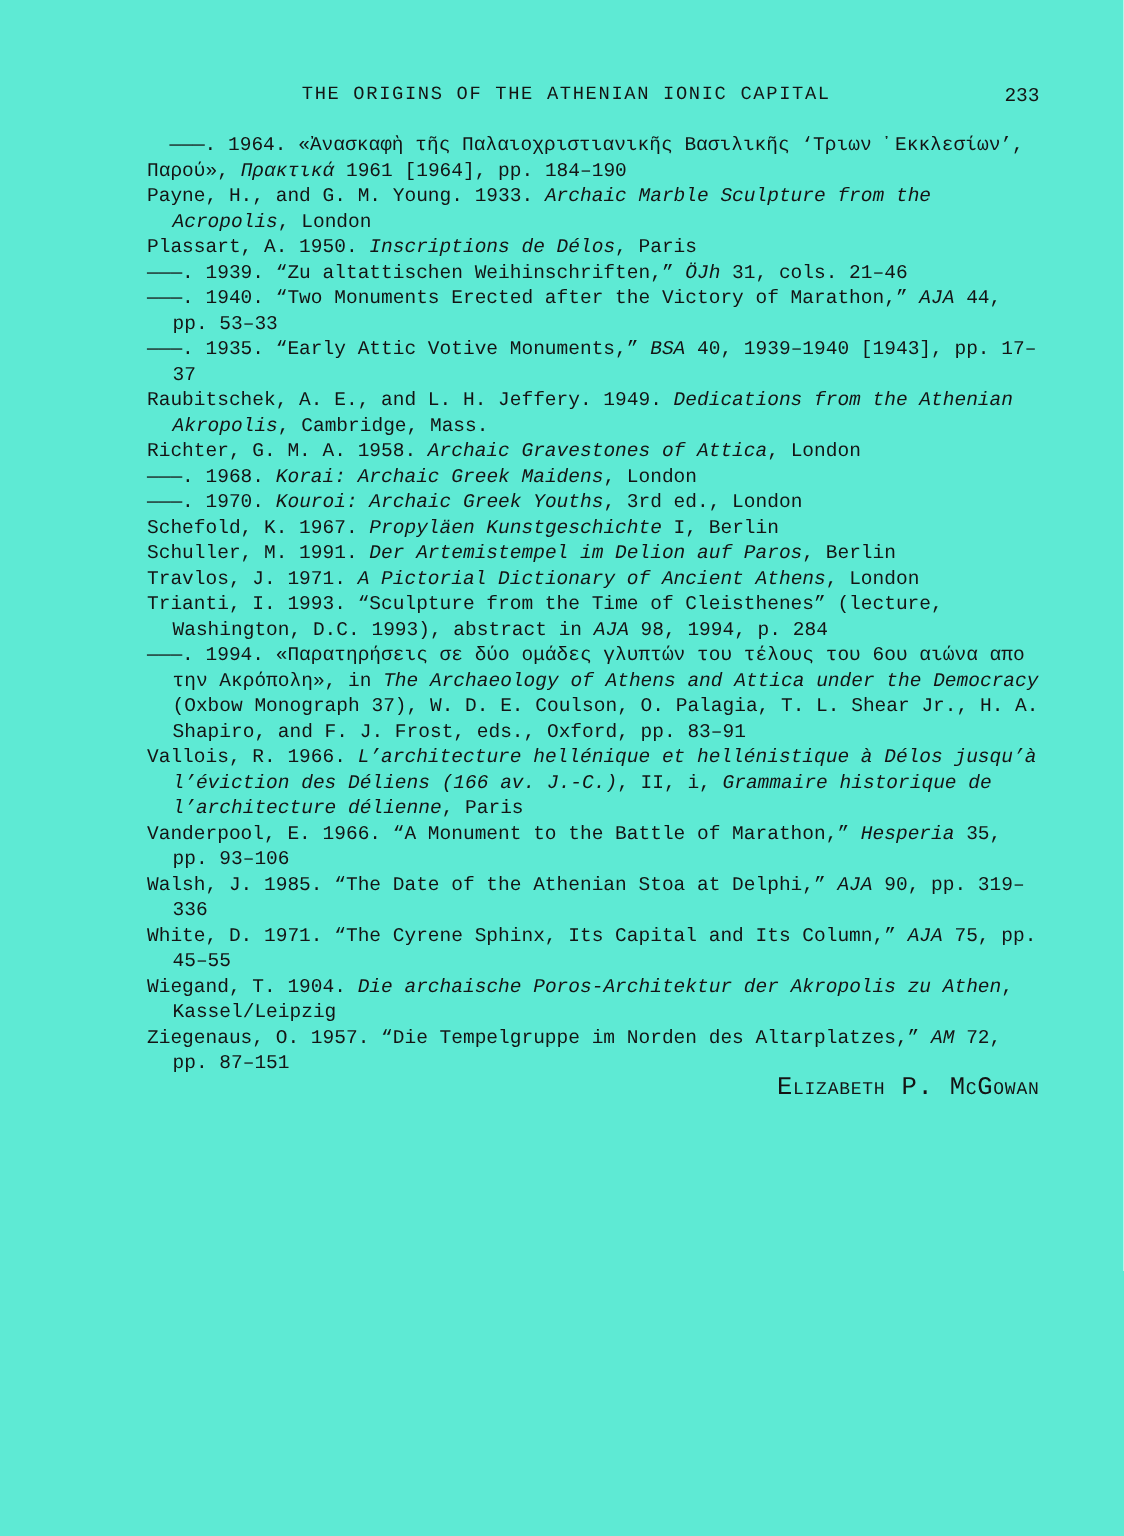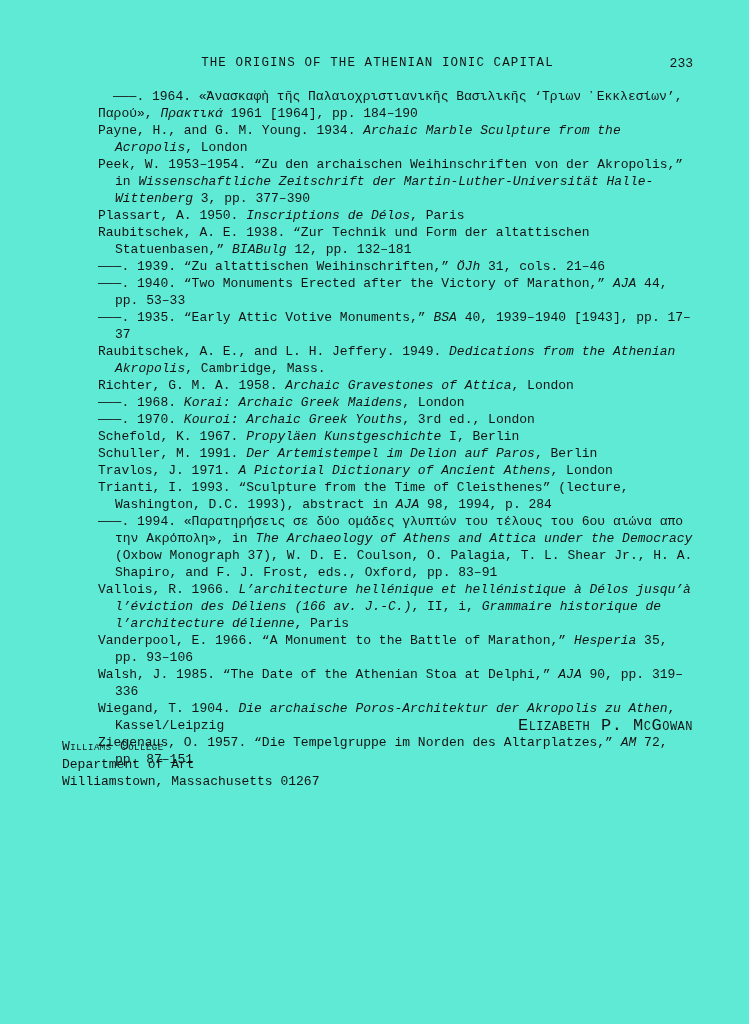--- a/index.html
+++ b/index.html
@@ -82,44 +82,38 @@
 
 <div class="page">
 
   <header class="running-head">
     <span class="head-title">THE ORIGINS OF THE ATHENIAN IONIC CAPITAL</span>
     <span class="page-number">233</span>
   </header>
 
   <section class="bibliography" id="bibliography">
       <p class="entry para-indent"><span>———. 1964. «Ἀνασκαφὴ τῆς Παλαιοχριστιανικῆς Βασιλικῆς ‘Τριων ᾽Εκκλεσίων’, Παρού», </span><span class="it">Πρακτικά</span><span> 1961 [1964], pp. 184–190</span></p>
-      <p class="entry"><span>Payne, H., and G. M. Young. 1934. </span><span class="it">Archaic Marble Sculpture from the Acropolis</span><span>, London</span></p>
-      <p class="entry"><span>Peek, W. 1953–1954. “Zu den archaischen Weihinschriften von der Akropolis,” in </span><span class="it">Wissenschaftliche Zeitschrift der Martin-Luther-Universität Halle-Wittenberg</span><span> 3, pp. 377–390</span></p>
+      <p class="entry"><span>Payne, H., and G. M. Young. 1933. </span><span class="it">Archaic Marble Sculpture from the Acropolis</span><span>, London</span></p>
       <p class="entry"><span>Plassart, A. 1950. </span><span class="it">Inscriptions de Délos</span><span>, Paris</span></p>
-      <p class="entry"><span>Raubitschek, A. E. 1938. “Zur Technik und Form der altattischen Statuenbasen,” </span><span class="it">BIABulg</span><span> 12, pp. 132–181</span></p>
       <p class="entry"><span>———. 1939. “Zu altattischen Weihinschriften,” </span><span class="it">ÖJh</span><span> 31, cols. 21–46</span></p>
       <p class="entry"><span>———. 1940. “Two Monuments Erected after the Victory of Marathon,” </span><span class="it">AJA</span><span> 44, pp. 53–33</span></p>
       <p class="entry"><span>———. 1935. “Early Attic Votive Monuments,” </span><span class="it">BSA</span><span> 40, 1939–1940 [1943], pp. 17–37</span></p>
       <p class="entry"><span>Raubitschek, A. E., and L. H. Jeffery. 1949. </span><span class="it">Dedications from the Athenian Akropolis</span><span>, Cambridge, Mass.</span></p>
       <p class="entry"><span>Richter, G. M. A. 1958. </span><span class="it">Archaic Gravestones of Attica</span><span>, London</span></p>
       <p class="entry"><span>———. 1968. </span><span class="it">Korai: Archaic Greek Maidens</span><span>, London</span></p>
       <p class="entry"><span>———. 1970. </span><span class="it">Kouroi: Archaic Greek Youths</span><span>, 3rd ed., London</span></p>
       <p class="entry"><span>Schefold, K. 1967. </span><span class="it">Propyläen Kunstgeschichte</span><span> I, Berlin</span></p>
       <p class="entry"><span>Schuller, M. 1991. </span><span class="it">Der Artemistempel im Delion auf Paros</span><span>, Berlin</span></p>
       <p class="entry"><span>Travlos, J. 1971. </span><span class="it">A Pictorial Dictionary of Ancient Athens</span><span>, London</span></p>
       <p class="entry"><span>Trianti, I. 1993. “Sculpture from the Time of Cleisthenes” (lecture, Washington, D.C. 1993), abstract in </span><span class="it">AJA</span><span> 98, 1994, p. 284</span></p>
       <p class="entry"><span>———. 1994. «Παρατηρήσεις σε δύο ομάδες γλυπτών του τέλους του 6ου αιώνα απο την Ακρόπολη», in </span><span class="it">The Archaeology of Athens and Attica under the Democracy</span><span> (Oxbow Monograph 37), W. D. E. Coulson, O. Palagia, T. L. Shear Jr., H. A. Shapiro, and F. J. Frost, eds., Oxford, pp. 83–91</span></p>
       <p class="entry"><span>Vallois, R. 1966. </span><span class="it">L’architecture hellénique et hellénistique à Délos jusqu’à l’éviction des Déliens (166 av. J.-C.)</span><span>, II, i, </span><span class="it">Grammaire historique de l’architecture délienne</span><span>, Paris</span></p>
       <p class="entry"><span>Vanderpool, E. 1966. “A Monument to the Battle of Marathon,” </span><span class="it">Hesperia</span><span> 35, pp. 93–106</span></p>
       <p class="entry"><span>Walsh, J. 1985. “The Date of the Athenian Stoa at Delphi,” </span><span class="it">AJA</span><span> 90, pp. 319–336</span></p>
+      <p class="entry"><span>White, D. 1971. “The Cyrene Sphinx, Its Capital and Its Column,” </span><span class="it">AJA</span><span> 75, pp. 45–55</span></p>
       <p class="entry"><span>Wiegand, T. 1904. </span><span class="it">Die archaische Poros-Architektur der Akropolis zu Athen</span><span>, Kassel/Leipzig</span></p>
       <p class="entry"><span>Ziegenaus, O. 1957. “Die Tempelgruppe im Norden des Altarplatzes,” </span><span class="it">AM</span><span> 72, pp. 87–151</span></p>
     </section>
 
   <div class="signature">Elizabeth P. McGowan</div>
 
-  <div class="affiliation">
-    <div class="smallcaps">Williams College</div>
-    <div>Department of Art</div>
-    <div>Williamstown, Massachusetts 01267</div>
-  </div>
 
 </div>
 
 </body></html>

